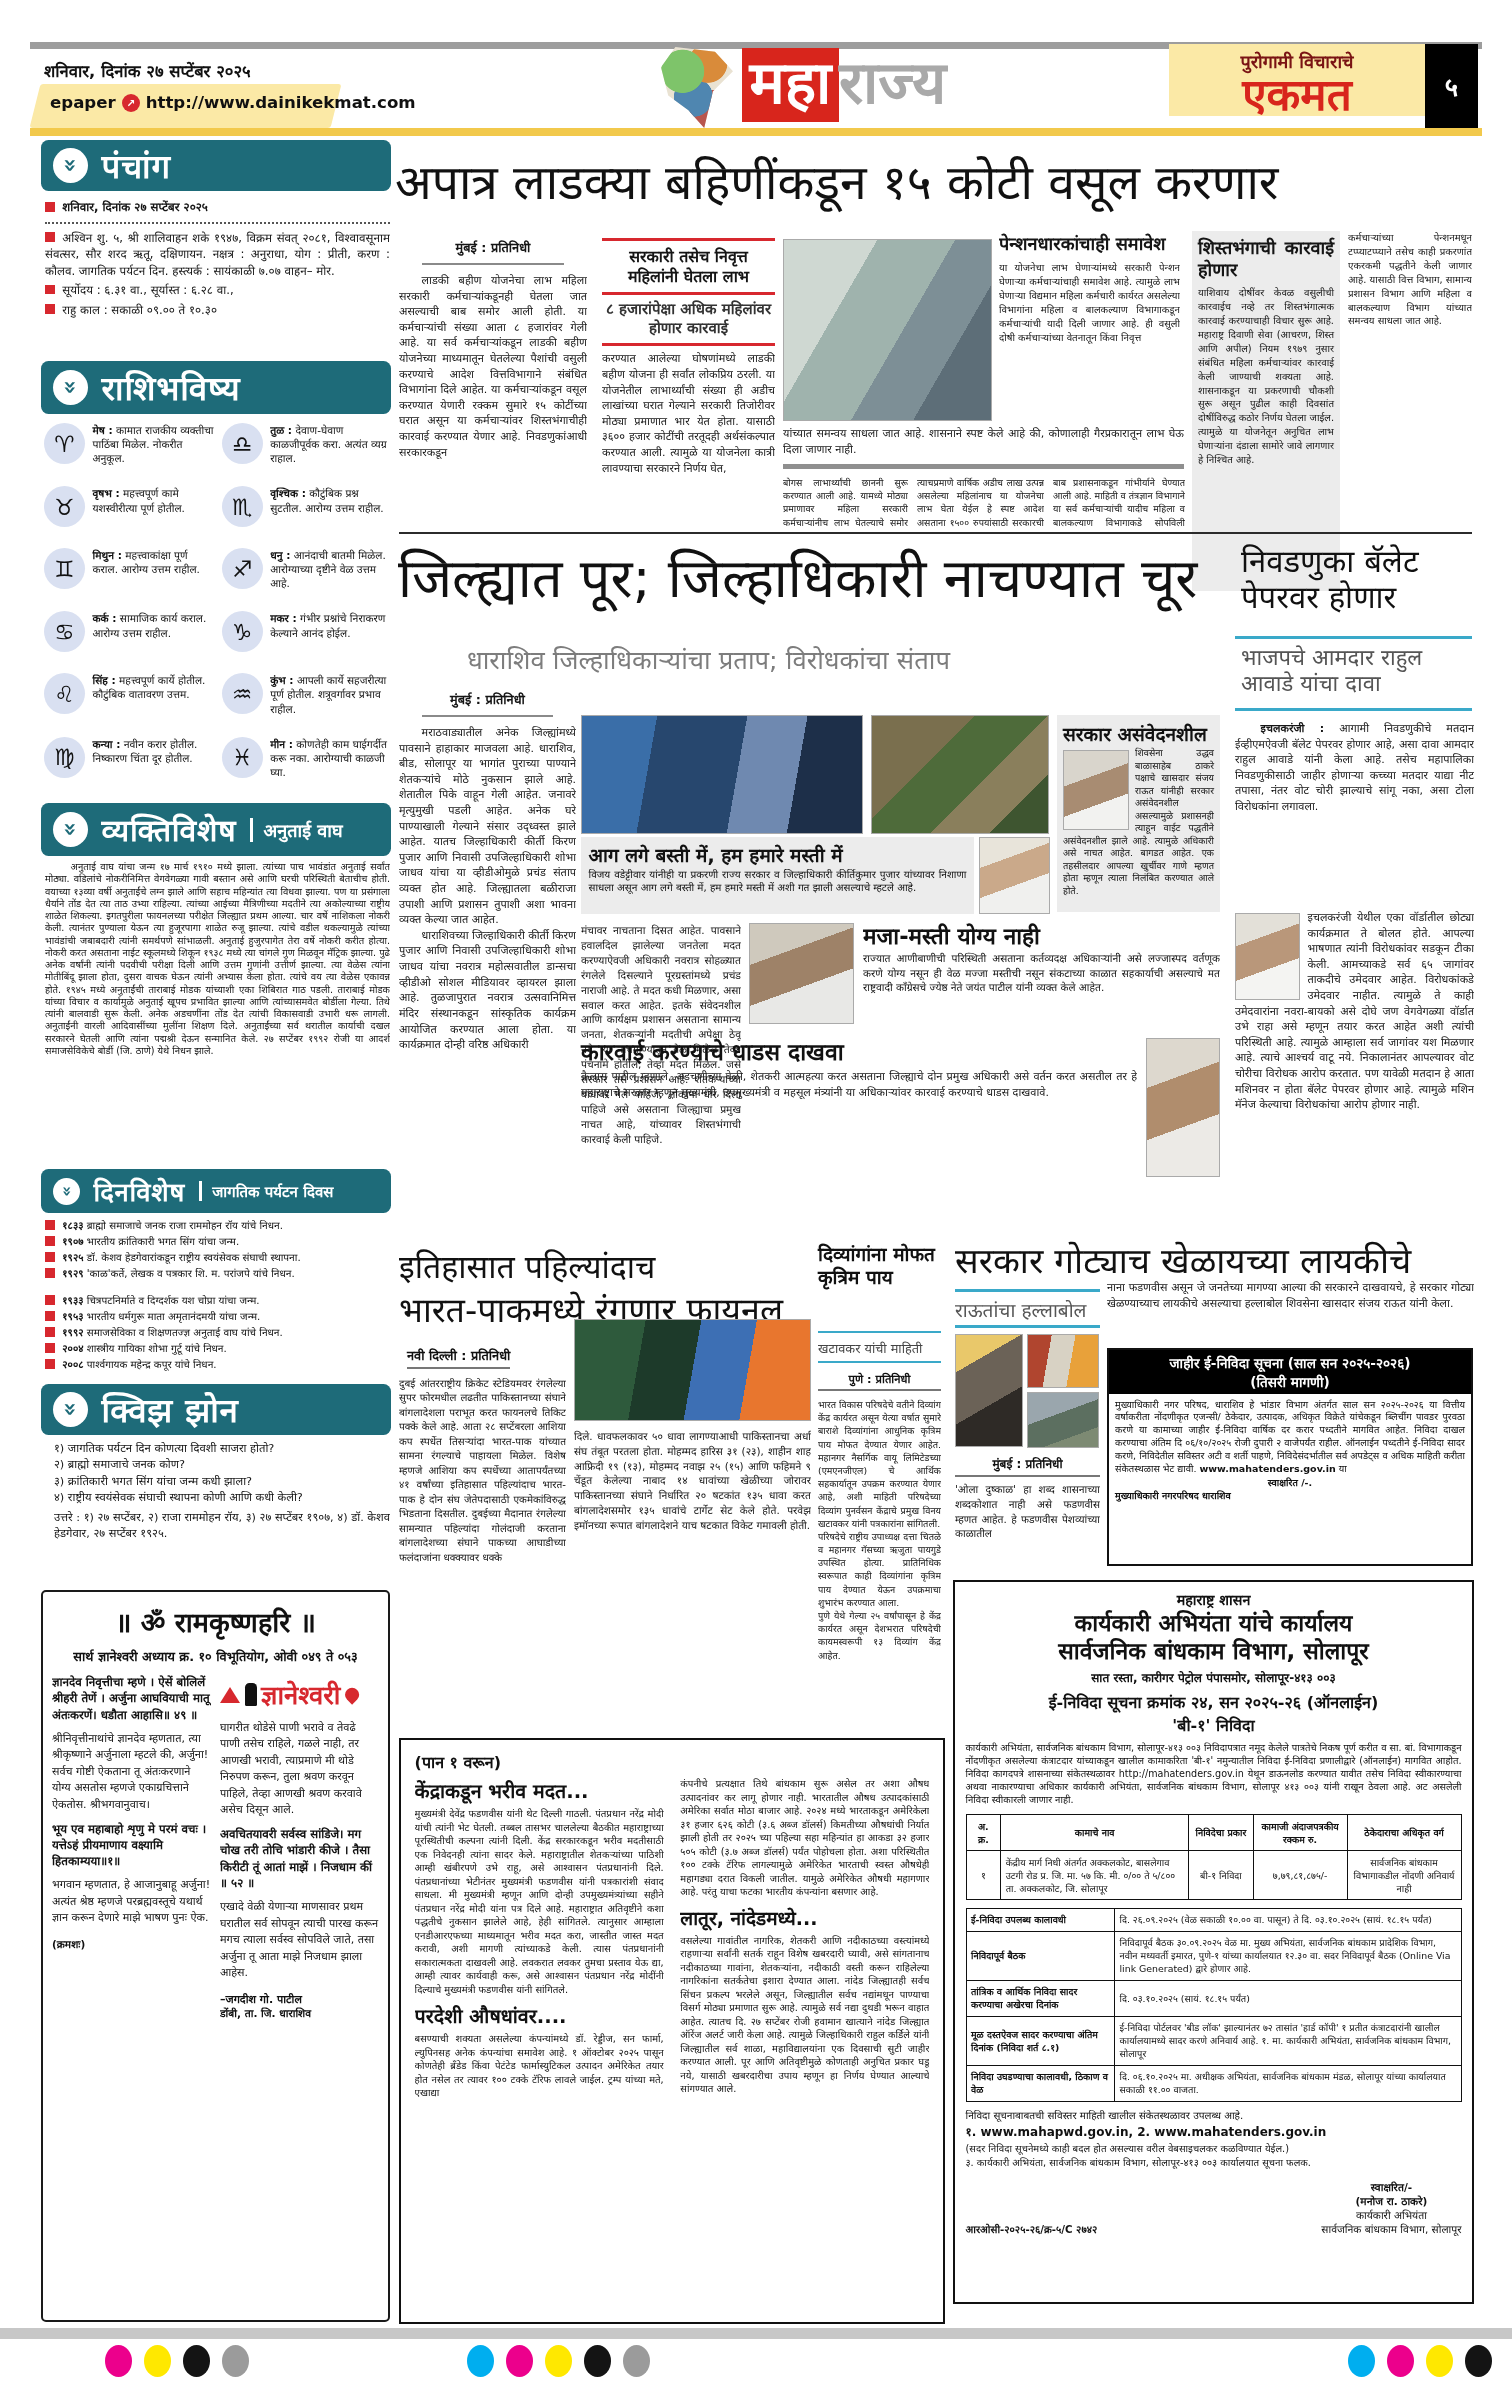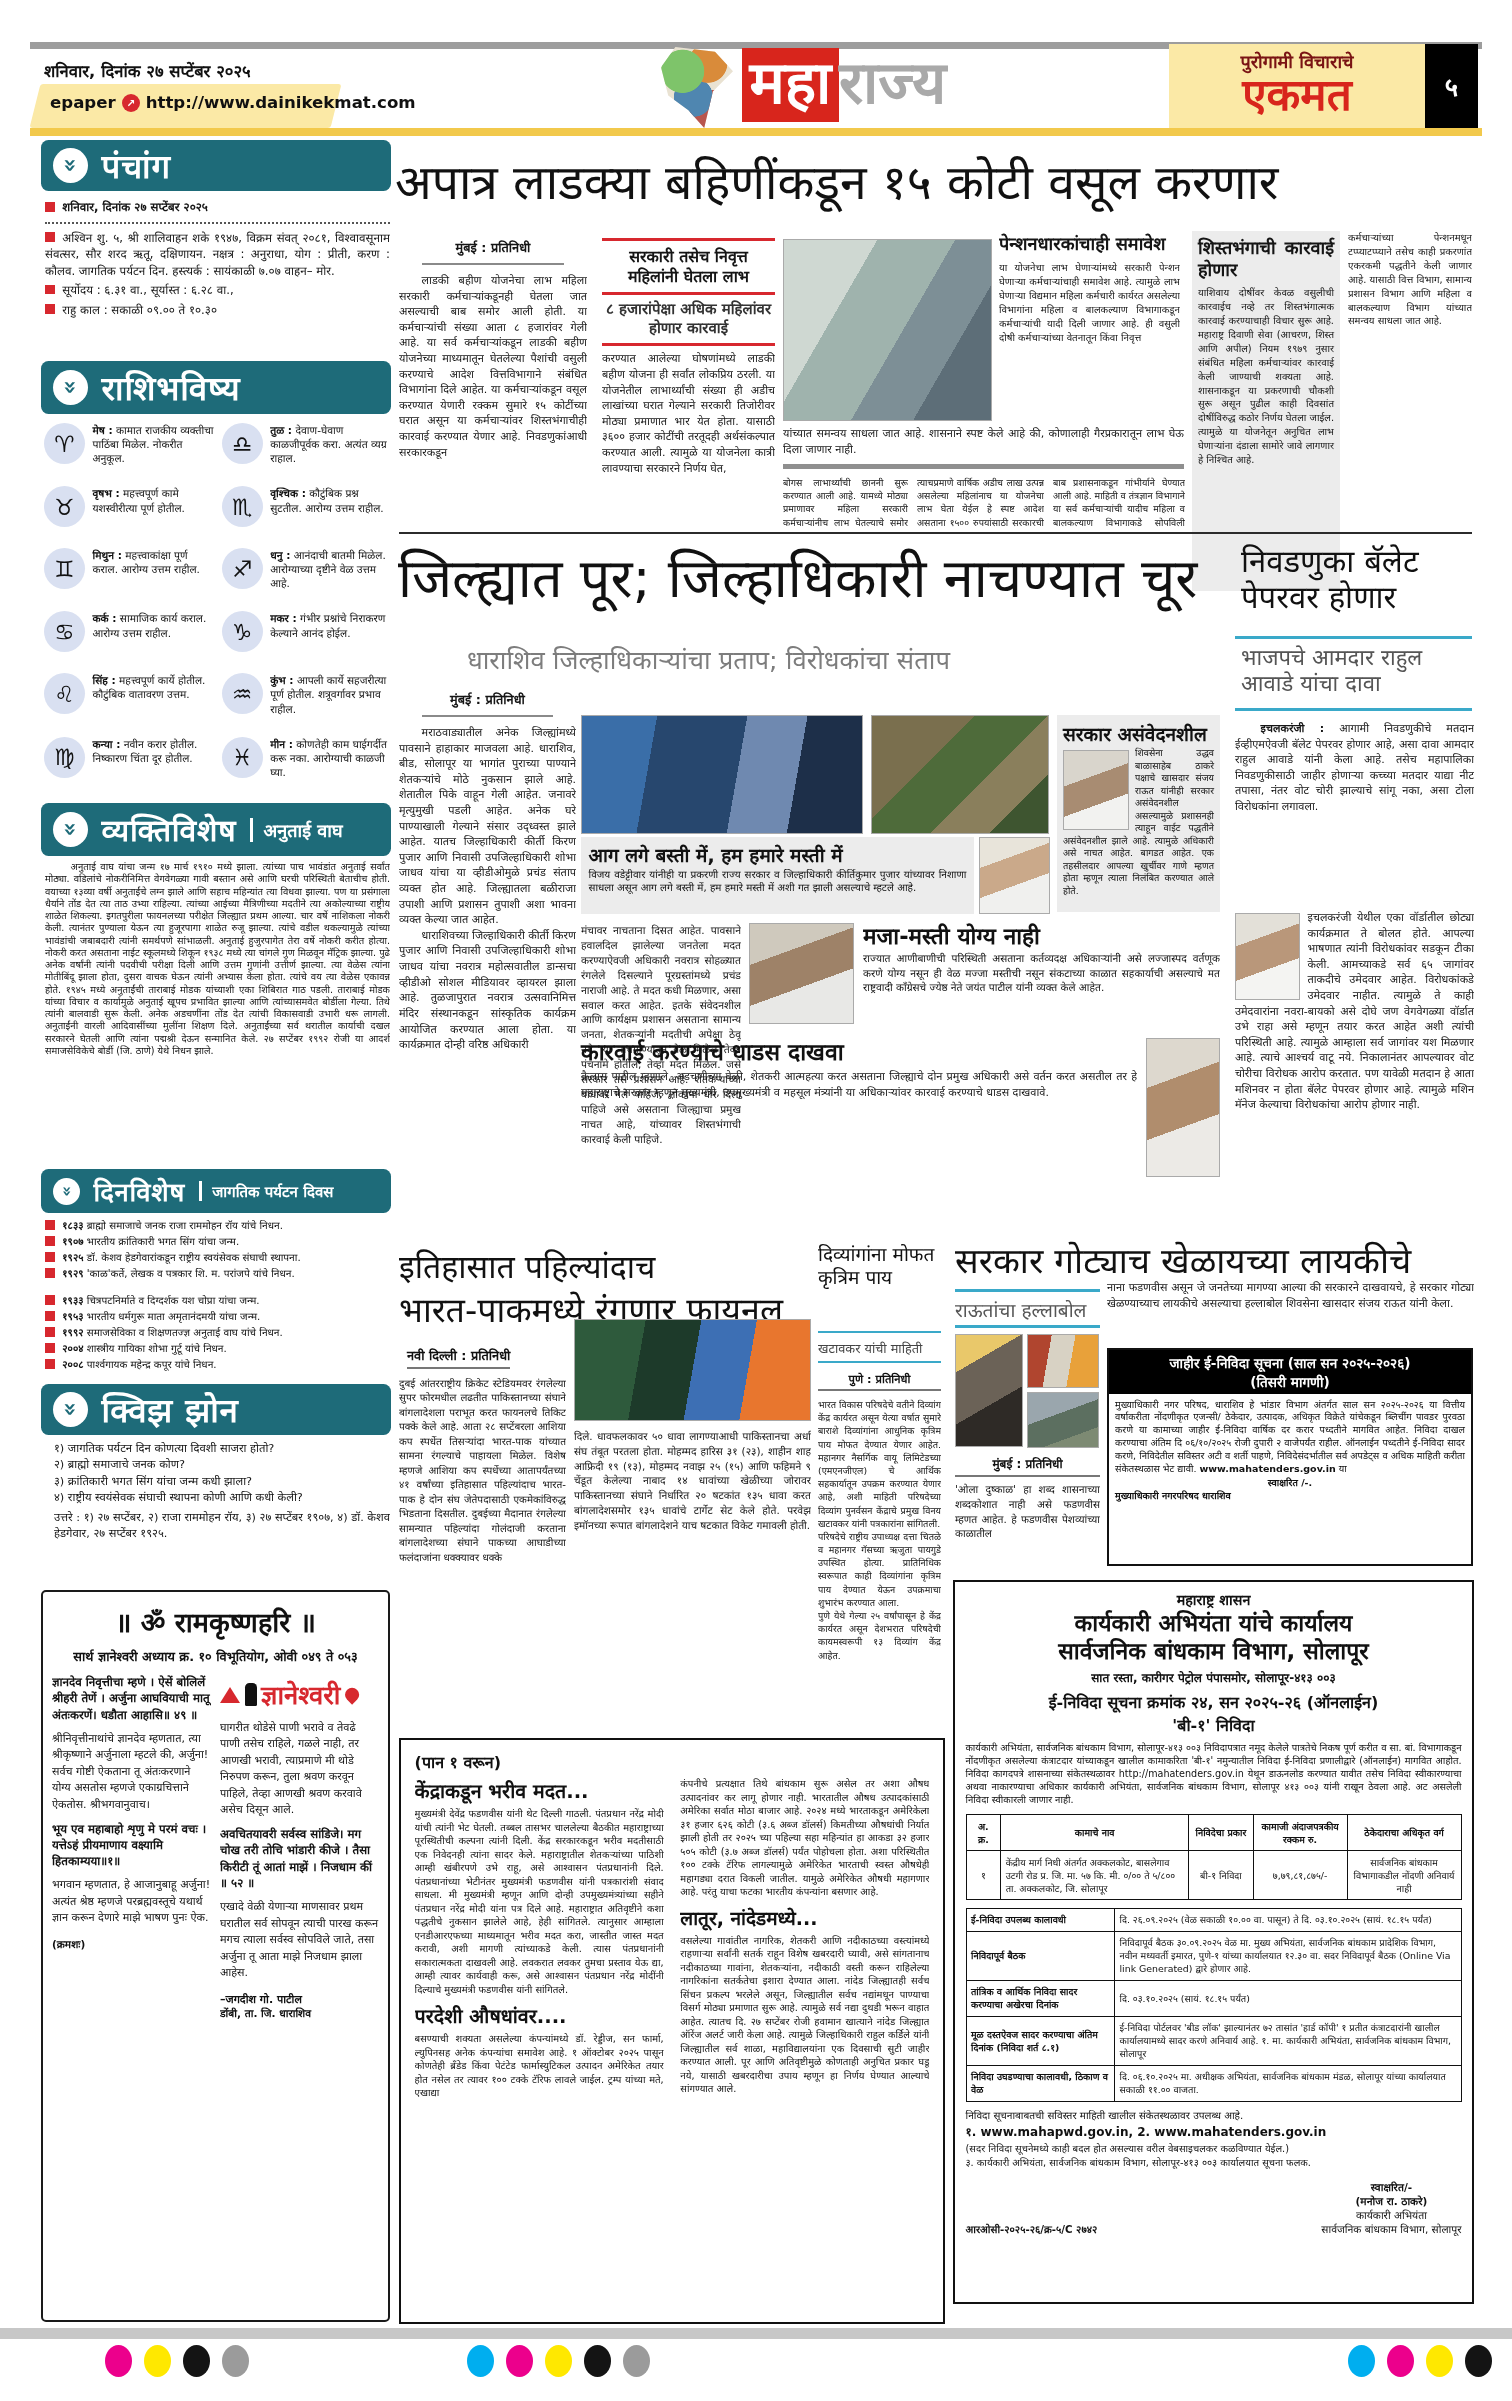--- a/index.html
+++ b/index.html
@@ -40,21 +40,21 @@
   <div class="abs" style="left:35px;top:84px;width:301px;height:44px;background:#fbe9a6;transform:skewX(-14deg);border-radius:3px;"></div>
   <div class="abs" style="left:50px;top:93px;font-size:16.6px;font-weight:bold;display:flex;align-items:center;gap:6px;">
     <span>epaper</span>
     <span class="abs" style="position:static;display:inline-block;width:18px;height:18px;border-radius:50%;background:#d7282e;color:#fff;text-align:center;line-height:18px;font-size:10.5px;">↗</span>
     <a href="#">http://www.dainikekmat.com</a>
   </div>
   <div class="abs" style="left:661px;top:47px;width:72px;height:81px;background:radial-gradient(circle at 30% 30%,#7ec46a 0 28%,transparent 29%),radial-gradient(circle at 65% 20%,#d98b3a 0 24%,transparent 25%),radial-gradient(circle at 45% 62%,#4f86b0 0 30%,transparent 31%),radial-gradient(circle at 70% 80%,#b8564e 0 26%,transparent 27%),#e9e2d2;clip-path:polygon(20% 0,75% 6%,100% 30%,72% 55%,60% 100%,38% 78%,10% 60%,0 25%);"></div>
   <div class="abs" style="left:742px;top:53px;font-weight:800;font-size:59px;line-height:1;">
     <span style="background:#d8251c;color:#fff;padding:0 7.5px 4.5px 7.5px;">महा</span><span style="color:#a9a9a9;">राज्य</span>
   </div>
-  <div class="abs" style="left:1169px;top:44px;width:256px;height:84px;background:#fbe9a6;text-align:center;">
+  <div class="abs" style="left:1169px;top:44px;width:256px;height:72px;background:#fbe9a6;text-align:center;">
     <div style="font-size:18px;font-weight:bold;color:#7a1414;margin-top:4.5px;">पुरोगामी विचाराचे</div>
     <div style="font-size:44px;font-weight:800;color:#d8251c;line-height:1;">एकमत</div>
   </div>
   <div class="abs" style="left:1425px;top:44px;width:53px;height:84px;background:#000;color:#fff;display:flex;align-items:center;justify-content:center;">
     <span style="font-size:25.6px;font-weight:bold;">५</span>
   </div>
   <div class="abs" style="left:30px;top:128px;width:1452px;height:7.5px;background:#f2c94c;"></div>
 
   <div class="sechead" style="left:41px;top:140px;width:350px;height:51px;">
     <span class="ic">
@@ -314,21 +314,21 @@
     <span>इचलकरंजी येथील एका वॉर्डातील छोट्या कार्यक्रमात ते बोलत होते. आपल्या भाषणात त्यांनी विरोधकांवर सडकून टीका केली. आमच्याकडे सर्व ६५ जागांवर ताकदीचे उमेदवार आहेत. विरोधकांकडे उमेदवार नाहीत. त्यामुळे ते काही उमेदवारांना नवरा-बायको असे दोघे जण वेगवेगळ्या वॉर्डात उभे राहा असे म्हणून तयार करत आहेत अशी त्यांची परिस्थिती आहे. त्यामुळे आम्हाला सर्व जागांवर यश मिळणार आहे. त्याचे आश्चर्य वाटू नये. निकालानंतर आपल्यावर वोट चोरीचा विरोधक आरोप करतात. पण यावेळी मतदान हे आता मशिनवर न होता बॅलेट पेपरवर होणार आहे. त्यामुळे मशिन मॅनेज केल्याचा विरोधकांचा आरोप होणार नाही.</span>
   </div>
 
   <div class="h1 abs" style="left:399px;top:1244px;width:410px;font-size:32px;">इतिहासात पहिल्यांदाच</div>
   <div class="h1 abs" style="left:399px;top:1286px;width:410px;font-size:34px;">भारत-पाकमध्ये रंगणार फायनल</div>
   <div class="abs bold" style="left:407px;top:1346px;font-size:12.8px;border-bottom:2.3px solid #777;padding-bottom:3px;">नवी दिल्ली : प्रतिनिधी</div>
   <div class="photo" style="left:574px;top:1319px;width:237px;height:102px;background:linear-gradient(100deg,#2e5a3c 0 28%,#1d3a2a 28% 50%,#3d6fb4 50% 72%,#e8762e 72%);"></div>
   <div class="col" style="left:399px;top:1377px;width:167px;height:352px;font-size:10.2px;">दुबई आंतरराष्ट्रीय क्रिकेट स्टेडियमवर रंगलेल्या सुपर फोरमधील लढतीत पाकिस्तानच्या संघाने बांगलादेशला पराभूत करत फायनलचे तिकिट पक्के केले आहे. आता २८ सप्टेंबरला आशिया कप स्पर्धेत तिसऱ्यांदा भारत-पाक यांच्यात सामना रंगल्याचे पाहायला मिळेल. विशेष म्हणजे आशिया कप स्पर्धेच्या आतापर्यंतच्या ४१ वर्षांच्या इतिहासात पहिल्यांदाच भारत-पाक हे दोन संघ जेतेपदासाठी एकमेकांविरुद्ध भिडताना दिसतील. दुबईच्या मैदानात रंगलेल्या सामन्यात पहिल्यांदा गोलंदाजी करताना बांगलादेशच्या संघाने पाकच्या आघाडीच्या फलंदाजांना धक्क्यावर धक्के</div>
   <div class="col" style="left:574px;top:1429px;width:237px;height:300px;font-size:10.4px;">दिले. धावफलकावर ५० धावा लागण्याआधी पाकिस्तानचा अर्धा संघ तंबूत परतला होता. मोहम्मद हारिस ३१ (२३), शाहीन शाह आफ्रिदी १९ (१३), मोहम्मद नवाझ २५ (१५) आणि फहिमने ९ चेंडूत केलेल्या नाबाद १४ धावांच्या खेळीच्या जोरावर पाकिस्तानच्या संघाने निर्धारित २० षटकांत १३५ धावा करत बांगलादेशसमोर १३५ धावांचे टार्गेट सेट केले होते. परवेझ इमॉनच्या रूपात बांगलादेशने याच षटकात विकेट गमावली होती.</div>
 
-  <div class="h1 abs" style="left:818px;top:1243px;width:125px;font-size:19px;line-height:1.2;">दिव्यांगांना मोफत कृत्रिम पाय</div>
+  <div class="h1 abs" style="left:818px;top:1243px;width:125px;font-size:19px;line-height:1.2;font-weight:bold;">दिव्यांगांना मोफत कृत्रिम पाय</div>
   <div class="cyanline abs" style="left:818px;top:1331px;width:123px;height:2.3px;"></div>
   <div class="h1 abs" style="left:818px;top:1339px;width:123px;font-size:12.8px;color:#444;">खटावकर यांची माहिती</div>
   <div class="cyanline abs" style="left:818px;top:1361px;width:123px;height:2.3px;"></div>
   <div class="abs bold ctr" style="left:818px;top:1371px;width:123px;font-size:11.3px;border-bottom:2.3px solid #777;padding-bottom:3px;">पुणे : प्रतिनिधी</div>
   <div class="col" style="left:818px;top:1398px;width:123px;height:333px;font-size:9.3px;">
     <div>भारत विकास परिषदेचे वतीने दिव्यांग केंद्र कार्यरत असून येत्या वर्षात सुमारे बाराशे दिव्यांगांना आधुनिक कृत्रिम पाय मोफत देण्यात येणार आहेत. महानगर नैसर्गिक वायू लिमिटेडच्या (एमएनजीएल) चे आर्थिक सहकार्यातून उपक्रम करण्यात येणार आहे, अशी माहिती परिषदेच्या दिव्यांग पुनर्वसन केंद्राचे प्रमुख विनय खटावकर यांनी पत्रकारांना सांगितली.</div>
     <div>परिषदेचे राष्ट्रीय उपाध्यक्ष दत्ता चितळे व महानगर गॅसच्या ऋजुता पायगुडे उपस्थित होत्या. प्रातिनिधिक स्वरूपात काही दिव्यांगांना कृत्रिम पाय देण्यात येऊन उपक्रमाचा शुभारंभ करण्यात आला.</div>
     <div>पुणे येथे गेल्या २५ वर्षांपासून हे केंद्र कार्यरत असून देशभरात परिषदेची कायमस्वरूपी १३ दिव्यांग केंद्र आहेत.</div>
   </div>
 

